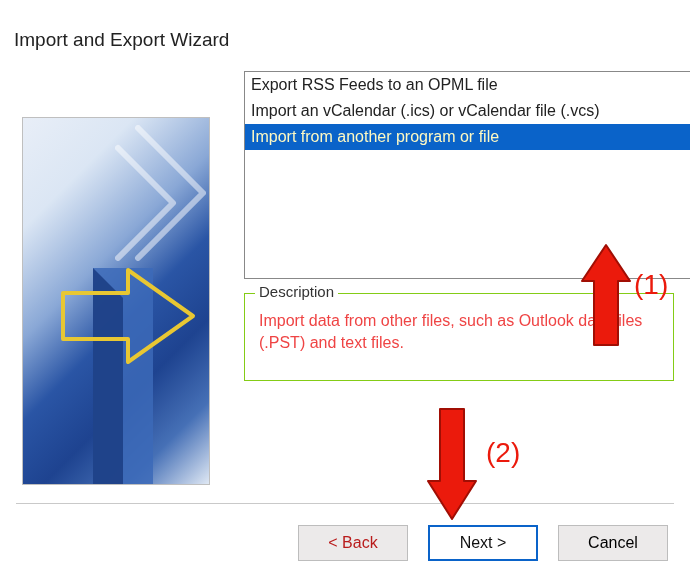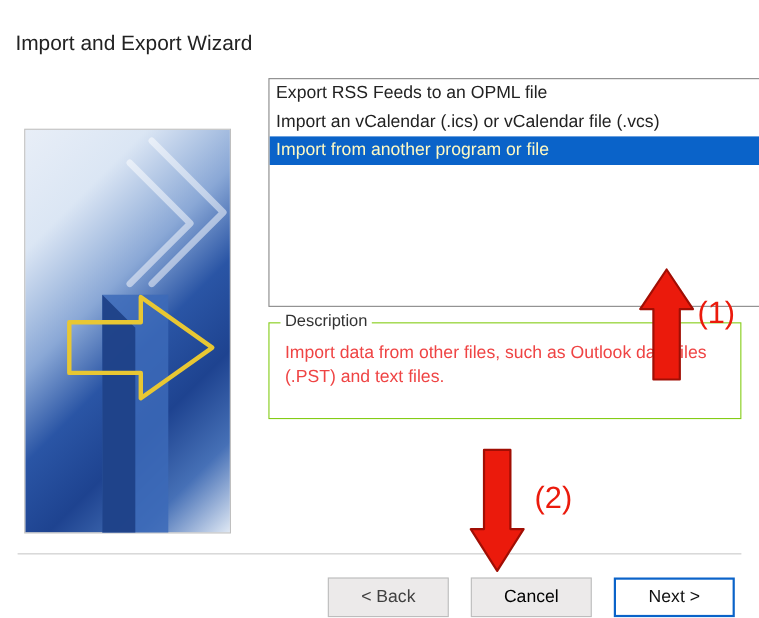--- a/index.html
+++ b/index.html
@@ -94,21 +94,21 @@
     height: 36px;
     background: #eceaea;
     border: 1px solid #bdbdbd;
     display: flex;
     align-items: center;
     justify-content: center;
     font-size: 16px;
     font-family: inherit;
     cursor: pointer;
   }
-  .btn.disabled { color: #404040; cursor: default; }
+  .btn.disabled { color: #b91c1c; cursor: default; }
   .btn.default {
     background: #fff;
     border: 2px solid #0a63c9;
     color: #111;
   }
   
   .anno {
     position: absolute;
     pointer-events: none;
   }
@@ -159,22 +159,22 @@
         <div class="desc-text">Import data from other files, such as Outlook data files (.PST) and text files.</div>
       </div>
     </div>
 
   </div>
 
   <div class="hr"></div>
 
   <div class="buttonbar">
     <button class="btn disabled">&lt; Back</button>
+    <button class="btn default">Next &gt;</button>
     <button class="btn">Cancel</button>
-    <button class="btn default">Next &gt;</button>
   </div>
 
   <svg class="anno" style="left:576px; top:222px;" width="60" height="110">
     <g fill="#eb1a0c" stroke="#a10e04" stroke-width="2" stroke-linejoin="round">
       <polygon points="30,4 54,40 42,40 42,104 18,104 18,40 6,40"></polygon>
     </g>
   </svg>
   <div class="anno-label" style="left:634px; top:250px;">(1)</div>
 
   <svg class="anno" style="left:424px; top:386px;" width="56" height="118">

